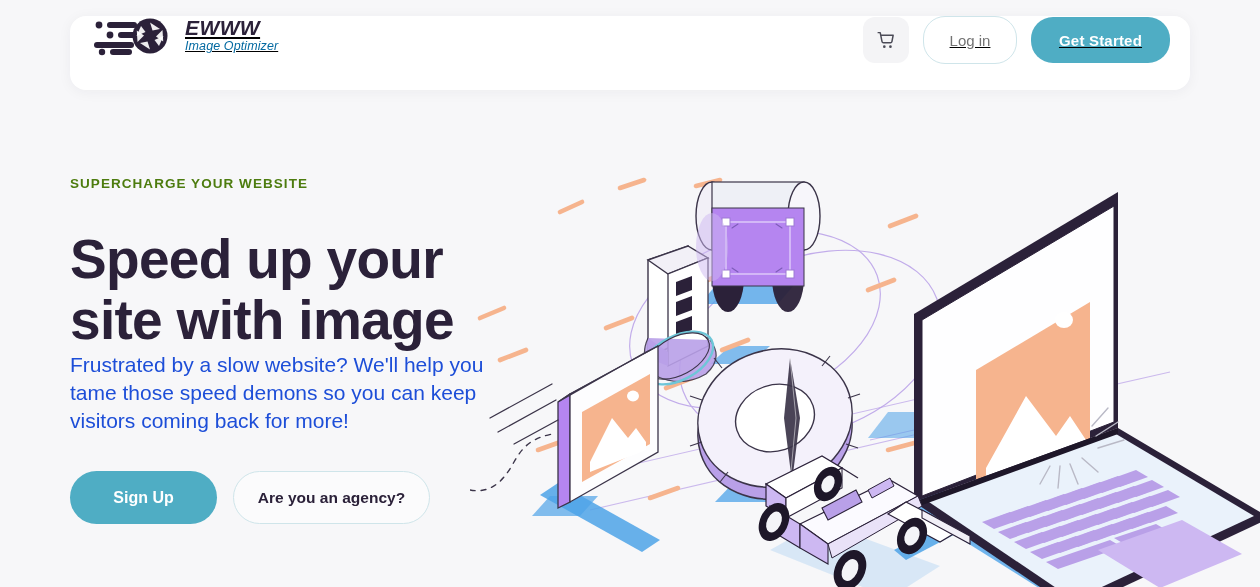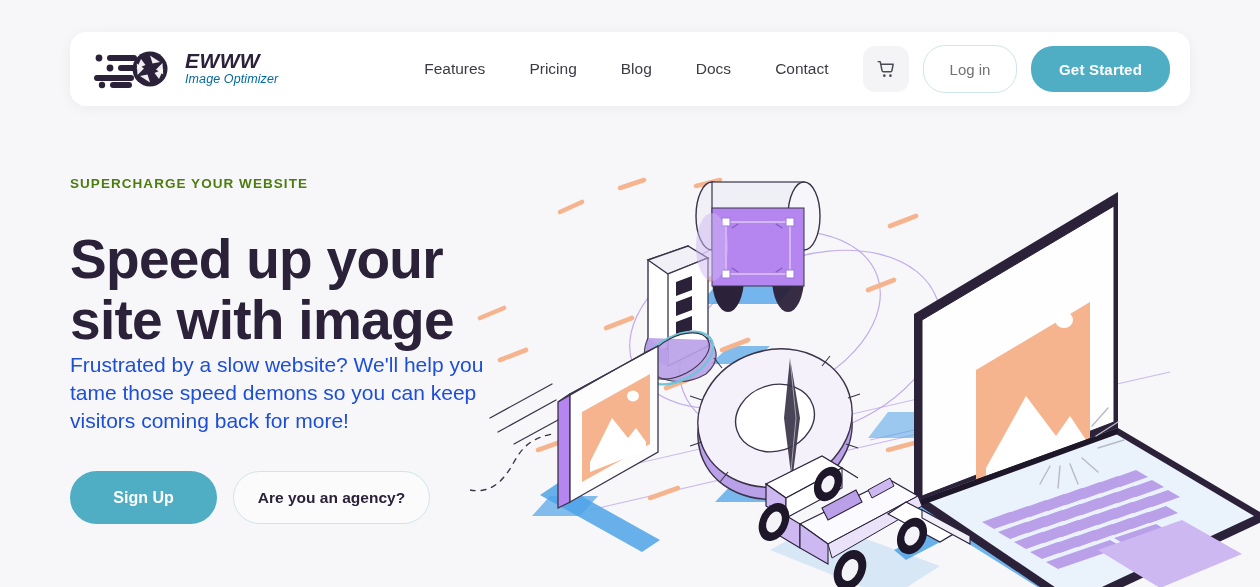--- a/index.html
+++ b/index.html
@@ -15,28 +15,29 @@
     background: #f7f7f9;
     font-family: "Liberation Sans", sans-serif;
     position: relative;
     -webkit-font-smoothing: antialiased;
   }
 
   
   .header-card {
     position: absolute;
     left: 70px;
-    top: 32px;
+    top: 16px;
     width: 1120px;
     height: 74px;
     background: #ffffff;
     border-radius: 16px;
     box-shadow: 0 2px 14px rgba(40, 30, 60, 0.05);
     display: flex;
-    align-items: center;
+    align-items: flex-start;
+    text-decoration: underline;
   }
 
   
   .brand {
     display: flex;
     align-items: center;
     margin-left: 20px;
     gap: 9px;
     text-decoration: none;
   }
@@ -207,27 +208,20 @@
         </g>
         <circle cx="60" cy="20" r="4.6" fill="#2b2139"></circle>
       </svg>
     </span>
     <span class="brand-text">
       <span class="brand-name">EWWW</span>
       <span class="brand-sub">Image Optimizer</span>
     </span>
   </a>
 
-  <nav class="nav">
-    <a href="#">Features</a>
-    <a href="#">Pricing</a>
-    <a href="#">Blog</a>
-    <a href="#">Docs</a>
-    <a href="#">Contact</a>
-  </nav>
 
   <div class="actions">
     <button class="cart-btn">
       <span>
         <svg viewBox="0 0 24 24" fill="none" stroke="#4b4b57" stroke-width="1.7" stroke-linecap="round" stroke-linejoin="round" aria-hidden="true">
           <path d="M2.5 3h2.3l2.1 10.2a1.6 1.6 0 0 0 1.6 1.3h8.1a1.6 1.6 0 0 0 1.6-1.3L19.6 6H6"></path>
           <circle cx="9.5" cy="19" r="1.5" fill="#4b4b57" stroke="none"></circle>
           <circle cx="16.5" cy="19" r="1.5" fill="#4b4b57" stroke="none"></circle>
         </svg>
       </span>

